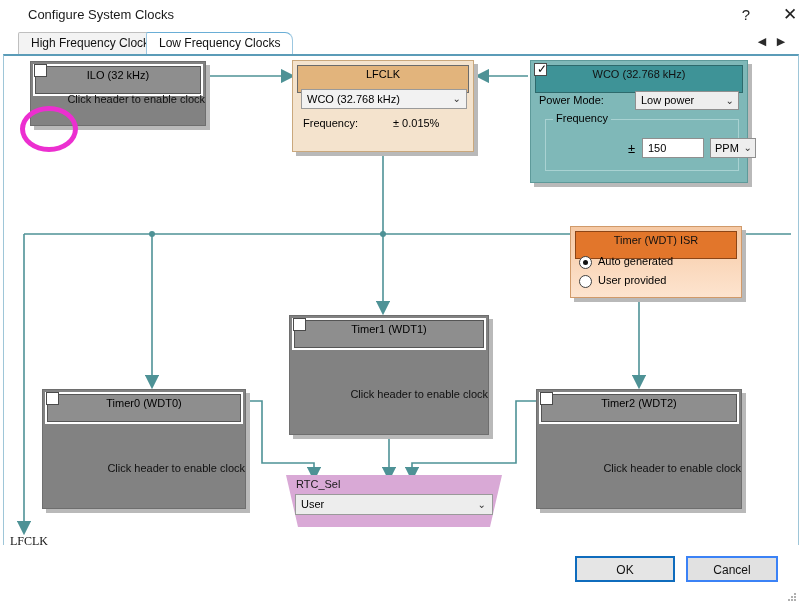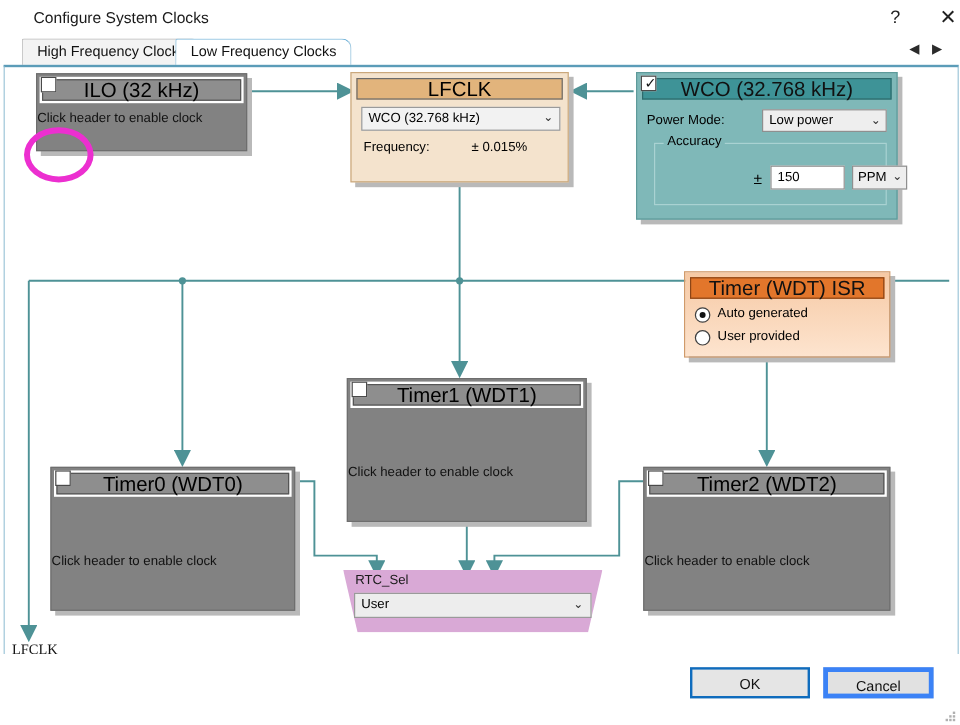--- a/index.html
+++ b/index.html
@@ -36,26 +36,26 @@
 
   
   .canvas{position:absolute;left:3px;top:54px;width:794px;height:490px;
           background:#ffffff;border:1px solid #9ec6d8;border-top:2px solid #5b9cb8;overflow:hidden;}
   .wires{position:absolute;left:0;top:0;width:794px;height:490px;}
 
   
   .blk{position:absolute;box-sizing:border-box;}
   .blk .shadow{position:absolute;left:4px;top:4px;right:-4px;bottom:-4px;background:#b9b9b9;}
   .blk .body{position:absolute;left:0;top:0;right:0;bottom:0;box-sizing:border-box;}
-  .hdr{position:absolute;left:4px;top:4px;right:4px;height:18px;box-sizing:border-box;
-       border:1px solid #555;font-size:17px;line-height:17px;text-align:center;cursor:default;}
+  .hdr{position:absolute;left:4px;top:4px;right:4px;height:28px;box-sizing:border-box;
+       border:1px solid #555;font-size:11px;line-height:17px;text-align:center;cursor:default;}
   .cbx{position:absolute;left:3px;top:2px;width:13px;height:13px;box-sizing:border-box;
        background:#ffffff;border:1px solid #4a4a4a;cursor:default;}
   .cbx .tick{position:absolute;left:2px;top:-1px;font-size:12px;line-height:13px;color:#111;}
-  .ctr-txt{position:absolute;left:0;right:0;text-align:left;font-size:11px;color:#111;}
+  .ctr-txt{position:absolute;left:0;right:0;text-align:right;font-size:11px;color:#111;}
 
   
   .grey .body{background:#828282;border:1px solid #6e6e6e;}
   .grey .hdr{background:#8e8e8e;border:1px solid #555;box-shadow:0 0 0 2px #ffffff;}
 
   
   #ilo{left:26px;top:5px;width:176px;height:65px;}
   #ilo .ctr-txt{top:30px;line-height:14px;}
 
   
@@ -119,21 +119,21 @@
   .outlbl{position:absolute;left:6px;top:478px;font-size:12px;
           font-family:"Liberation Serif", serif;color:#111;}
 
   
   .annot{position:absolute;left:16px;top:50px;width:58px;height:46px;border:5px solid #ec2fd0;
          border-radius:50%;box-sizing:border-box;pointer-events:none;}
 
   
   .footer{position:absolute;left:0;top:545px;width:800px;height:59px;background:#ffffff;}
   .btn{position:absolute;top:11px;height:26px;box-sizing:border-box;
-       background:#e1e1e1;border:4px solid #3b82f6;font-size:12px;
+       background:#e1e1e1;border:2px solid #3b82f6;font-size:12px;
        line-height:24px;text-align:center;cursor:default;color:#111;}
   .btn.ok{left:575px;width:100px;border:2px solid #0f6cbd;background:#e5e5e5;}
   .btn.cancel{left:686px;width:92px;}
   .grip{position:absolute;right:3px;bottom:2px;width:12px;height:12px;}
   .grip i{position:absolute;width:2px;height:2px;background:#b0b0b0;display:block;}
 </style>
 </head>
 <body>
 
 <div id="app">
@@ -222,21 +222,21 @@
         <div class="hdr">WCO (32.768 kHz)</div>
         <div class="cbx">
           <span class="tick">✓</span>
         </div>
         <div class="pm-lbl">Power Mode:</div>
         <div class="pm-sel">
           <span>Low power</span>
           <span class="arw">⌄</span>
         </div>
         <div class="accgrp">
-          <div class="lgd">Accuracy</div>
+          <div class="lgd">Frequency</div>
           <div class="pm-pm">±</div>
           <div class="acc-in">150</div>
           <div class="ppm-sel">
             <span>PPM</span>
             <span class="arw">⌄</span>
           </div>
         </div>
       </div>
     </div>
 

